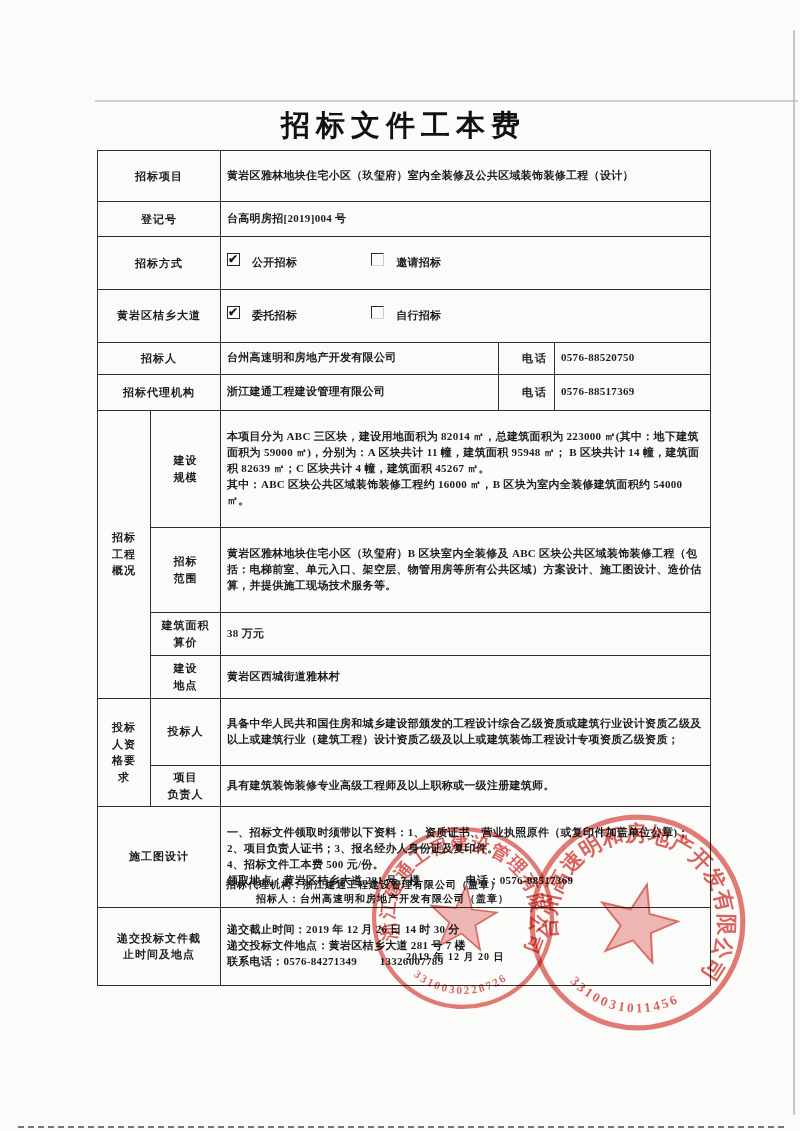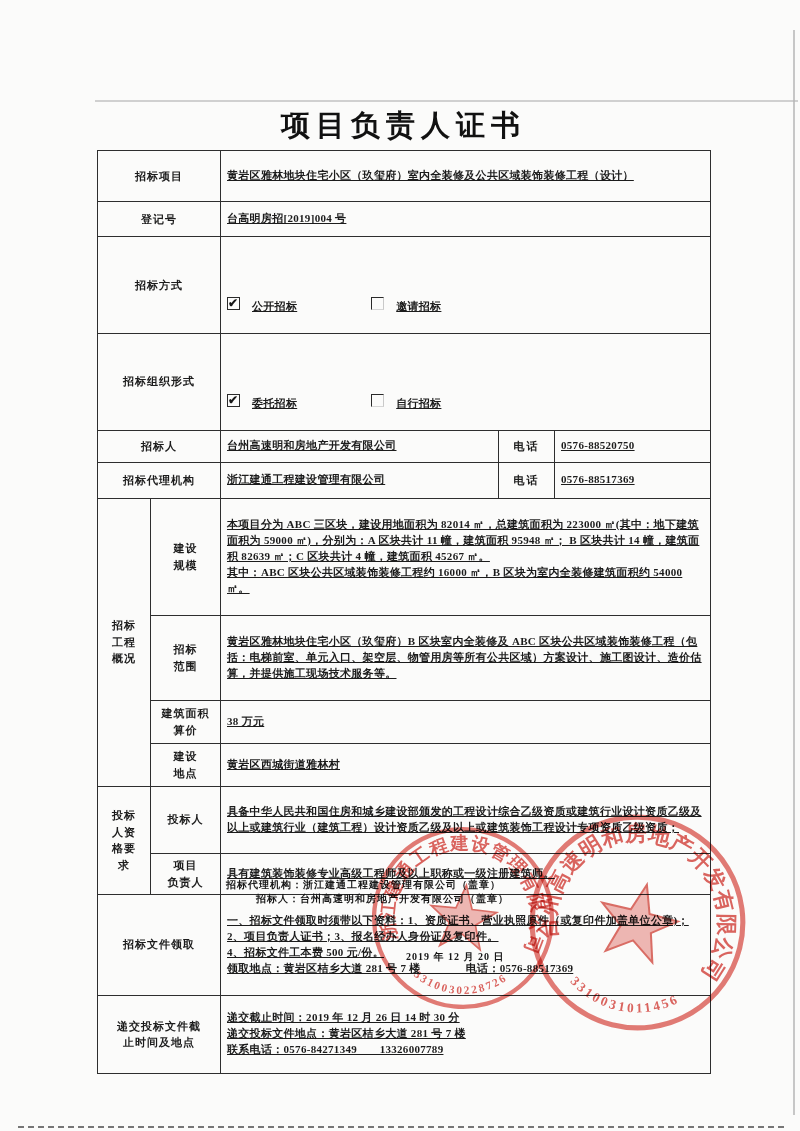--- a/index.html
+++ b/index.html
@@ -24,39 +24,39 @@
     border:1.6px solid #2e2e2e;
     vertical-align:middle;
     padding:2px 6px;
   }
   td.lbl{
     text-align:center;white-space:pre-line;letter-spacing:1px;line-height:1.5;
     padding:2px 2px;
   }
   td.val{
     text-align:left;white-space:pre-line;line-height:1.45;
-    padding:3px 9px;letter-spacing:0.3px;text-decoration:underline;
-  }
-  td.tel-lbl{text-align:center;letter-spacing:2px;}
+    padding:3px 9px;letter-spacing:0.3px;
+  }
+  td.tel-lbl{text-align:right;letter-spacing:2px;}
   tr.r-project td{height:46px}
   tr.r-reg td{height:30px}
   tr.r-method td{height:31px}
   tr.r-org td{height:31px}
   tr.r-tenderee td{height:27px}
   tr.r-agency td{height:31px}
   tr.r-scale td{height:112px}
   tr.r-scope td{height:80px}
   tr.r-fee td{height:38px}
   tr.r-loc td{height:38px}
   tr.r-bidder td{height:62px}
   tr.r-manager td{height:36px}
   tr.r-doc td{height:96px}
   tr.r-sub td{height:73px}
   
-  .cb-row{display:flex;align-items:flex-start;gap:28px;margin-top:44px;}
+  .cb-row{display:flex;align-items:flex-start;gap:28px;}
   .cb-group{display:flex;align-items:center;gap:12px;}
   .cb-gap{width:18px;}
   .cb{
     display:inline-block;width:13px;height:13px;position:relative;
     border:1.6px solid #2a2a2a;box-sizing:border-box;flex:0 0 auto;
     margin-top:-6px;
   }
   .cb.unchecked{border-right-color:#c9c9c9;border-bottom-color:#d6d6d6;}
   .cb.checked::after{
     content:"✔";position:absolute;left:0px;top:-3px;
@@ -73,21 +73,21 @@
   #stamp2{left:525px;top:810px;transform:rotate(14deg);}
   .stamp text{font-family:"Liberation Serif","DejaVu Serif",serif;font-weight:bold;}
   
   .scan-top-line{position:absolute;left:95px;top:100px;width:703px;height:2px;background:#c6c6c6;opacity:.8;}
   .scan-right-line{position:absolute;left:793px;top:30px;width:2px;height:1085px;background:#b5b5b5;opacity:.75;}
   .scan-bottom-line{position:absolute;left:18px;top:1126px;width:766px;border-top:2.5px dashed #5f5f5f;opacity:.85;}
 </style>
 </head>
 <body>
 
-<div class="page-title">项目负责人证书</div>
+<div class="page-title">招标文件工本费</div>
 
 <table class="doc">
   <colgroup>
     <col style="width:53px">
       <col style="width:70px">
       <col style="width:278px">
       <col style="width:56px">
       <col style="width:156px">
   </colgroup>
   <tbody>
@@ -109,21 +109,21 @@
         </span>
         <span class="cb-gap"></span>
         <span class="cb-group">
           <span class="cb unchecked"></span>
           <span>邀请招标</span>
         </span>
       </div>
     </td>
   </tr>
   <tr class="r-org">
-    <td class="lbl" colspan="2">招标组织形式</td>
+    <td class="lbl" colspan="2">黄岩区桔乡大道</td>
     <td class="val" colspan="3">
       <div class="cb-row">
         <span class="cb-group">
           <span class="cb checked"></span>
           <span>委托招标</span>
         </span>
         <span class="cb-gap"></span>
         <span class="cb-group">
           <span class="cb unchecked"></span>
           <span>自行招标</span>
@@ -174,21 +174,21 @@
 求</td>
     <td class="lbl">投标人</td>
     <td class="val" colspan="3">具备中华人民共和国住房和城乡建设部颁发的工程设计综合乙级资质或建筑行业设计资质乙级及以上或建筑行业（建筑工程）设计资质乙级及以上或建筑装饰工程设计专项资质乙级资质；</td>
   </tr>
   <tr class="r-manager">
     <td class="lbl">项目
 负责人</td>
     <td class="val" colspan="3">具有建筑装饰装修专业高级工程师及以上职称或一级注册建筑师。</td>
   </tr>
   <tr class="r-doc">
-    <td class="lbl" colspan="2">招标文件领取</td>
+    <td class="lbl" colspan="2">施工图设计</td>
     <td class="val" colspan="3">一、招标文件领取时须带以下资料：1、资质证书、营业执照原件（或复印件加盖单位公章)；2、项目负责人证书；3、报名经办人身份证及复印件。
 4、招标文件工本费 500 元/份。
 领取地点：黄岩区桔乡大道 281 号 7 楼　　　　电话：0576-88517369</td>
   </tr>
   <tr class="r-sub">
     <td class="lbl" colspan="2">递交投标文件截
 止时间及地点</td>
     <td class="val" colspan="3">递交截止时间：2019 年 12 月 26 日 14 时 30 分
 递交投标文件地点：黄岩区桔乡大道 281 号 7 楼
 联系电话：0576-84271349　　13326007789</td>

